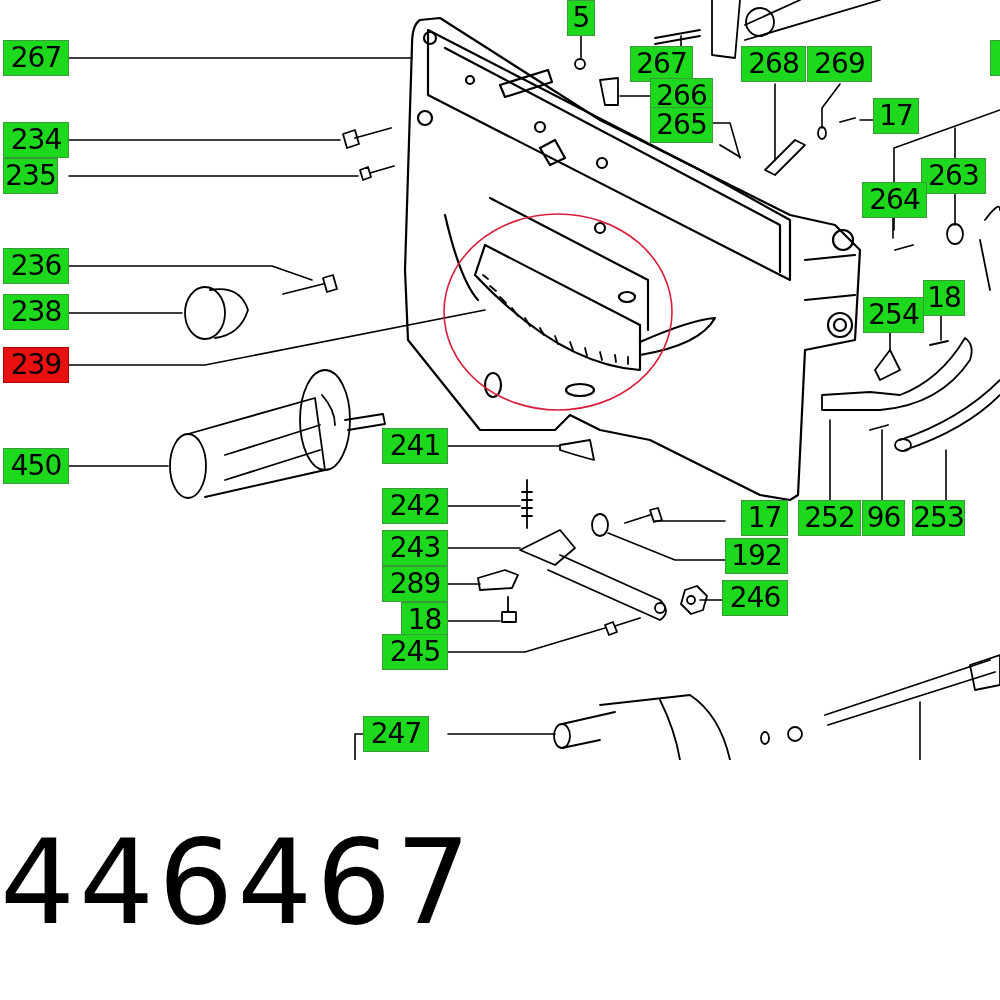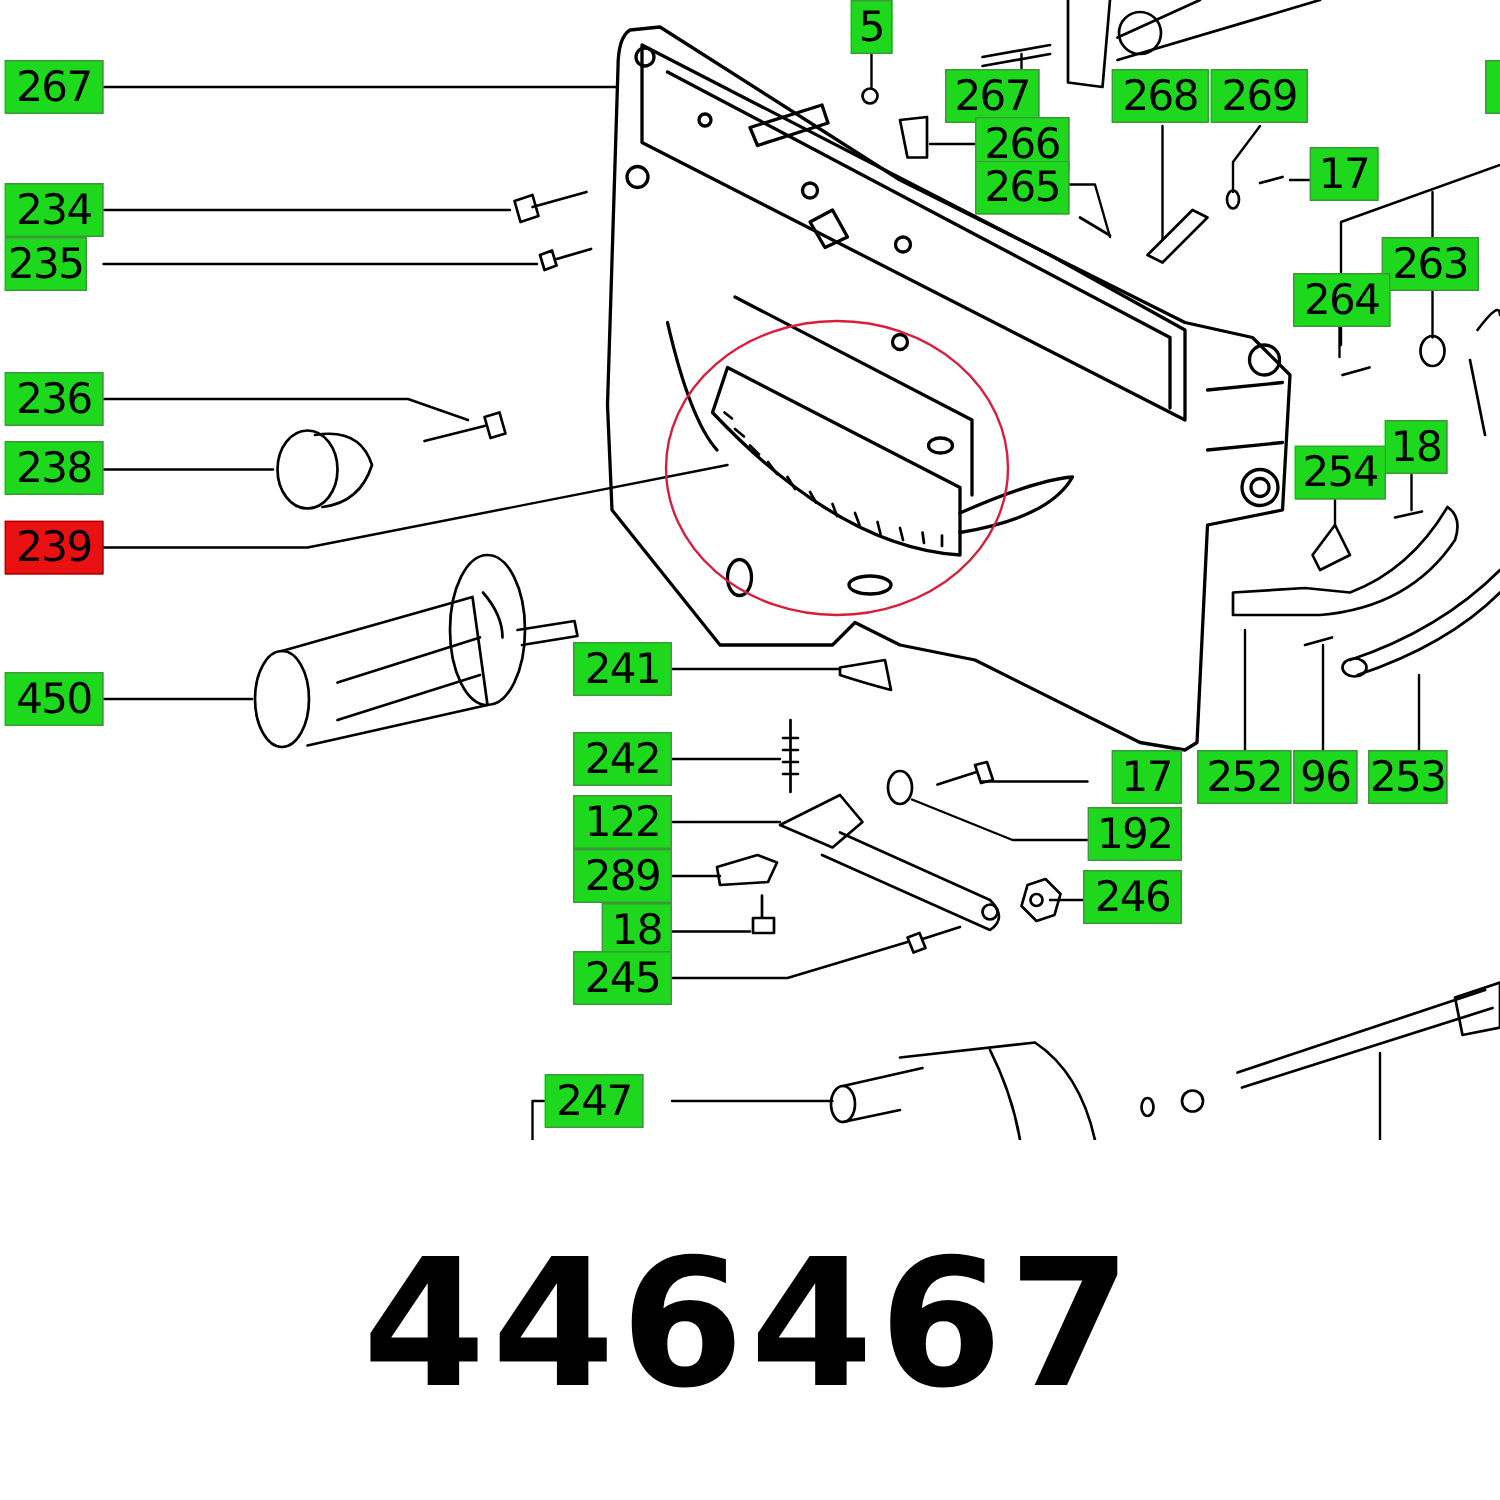--- a/index.html
+++ b/index.html
@@ -2,21 +2,21 @@
 <html><head>
 <meta charset="utf-8">
 <style>
   html, body { margin:0; padding:0; background:#ffffff; }
   body { width:1000px; height:1000px; position:relative; overflow:hidden; font-family:"DejaVu Sans", sans-serif; }
   #diagram { position:absolute; left:0; top:0; width:1000px; height:760px; overflow:hidden; }
   svg.art { position:absolute; left:0; top:0; }
   .lbl { position:absolute; height:36px; line-height:36px; font-size:28px; color:#000; text-align:center;
          background:#1ed81e; box-shadow: inset 0 0 0 1px #3a9a3a; font-family:"DejaVu Sans", sans-serif; letter-spacing:-1px; }
   .lbl.red { background:#e81010; box-shadow: inset 0 0 0 1px #a00; }
-  #part-number { position:absolute; left:0; width:1000px; top:822px; text-align:center; font-size:118px; font-weight:bold;
+  #part-number { position:absolute; left:0; width:1000px; top:822px; font-size:118px; font-weight:normal;
                  font-family:"DejaVu Sans", sans-serif; letter-spacing:4px; color:#000; line-height:120px; }
 </style>
 </head>
 <body>
 
 <div id="diagram">
   <svg class="art" width="1000" height="760" viewBox="0 0 1000 760" fill="none" stroke="#000" stroke-width="2.2" stroke-linejoin="round" stroke-linecap="round">
 
     <g stroke-width="1.6">
       <line x1="69" y1="58" x2="412" y2="58"></line>
@@ -178,21 +178,21 @@
   <div class="lbl" style="left:650px;top:107px;width:63px">265</div>
   <div class="lbl" style="left:741px;top:46px;width:65px">268</div>
   <div class="lbl" style="left:807px;top:46px;width:65px">269</div>
   <div class="lbl" style="left:873px;top:98px;width:46px">17</div>
   <div class="lbl" style="left:921px;top:158px;width:65px">263</div>
   <div class="lbl" style="left:862px;top:182px;width:65px">264</div>
   <div class="lbl" style="left:863px;top:297px;width:61px">254</div>
   <div class="lbl" style="left:923px;top:280px;width:42px">18</div>
   <div class="lbl" style="left:382px;top:428px;width:66px">241</div>
   <div class="lbl" style="left:382px;top:488px;width:66px">242</div>
-  <div class="lbl" style="left:382px;top:530px;width:66px">122</div>
+  <div class="lbl" style="left:382px;top:530px;width:66px">243</div>
   <div class="lbl" style="left:382px;top:566px;width:66px">289</div>
   <div class="lbl" style="left:401px;top:602px;width:47px">18</div>
   <div class="lbl" style="left:382px;top:634px;width:66px">245</div>
   <div class="lbl" style="left:741px;top:500px;width:47px">17</div>
   <div class="lbl" style="left:725px;top:538px;width:63px">192</div>
   <div class="lbl" style="left:722px;top:580px;width:66px">246</div>
   <div class="lbl" style="left:798px;top:500px;width:63px">252</div>
   <div class="lbl" style="left:862px;top:500px;width:43px">96</div>
   <div class="lbl" style="left:912px;top:500px;width:53px">253</div>
   <div class="lbl" style="left:363px;top:716px;width:66px">247</div>

